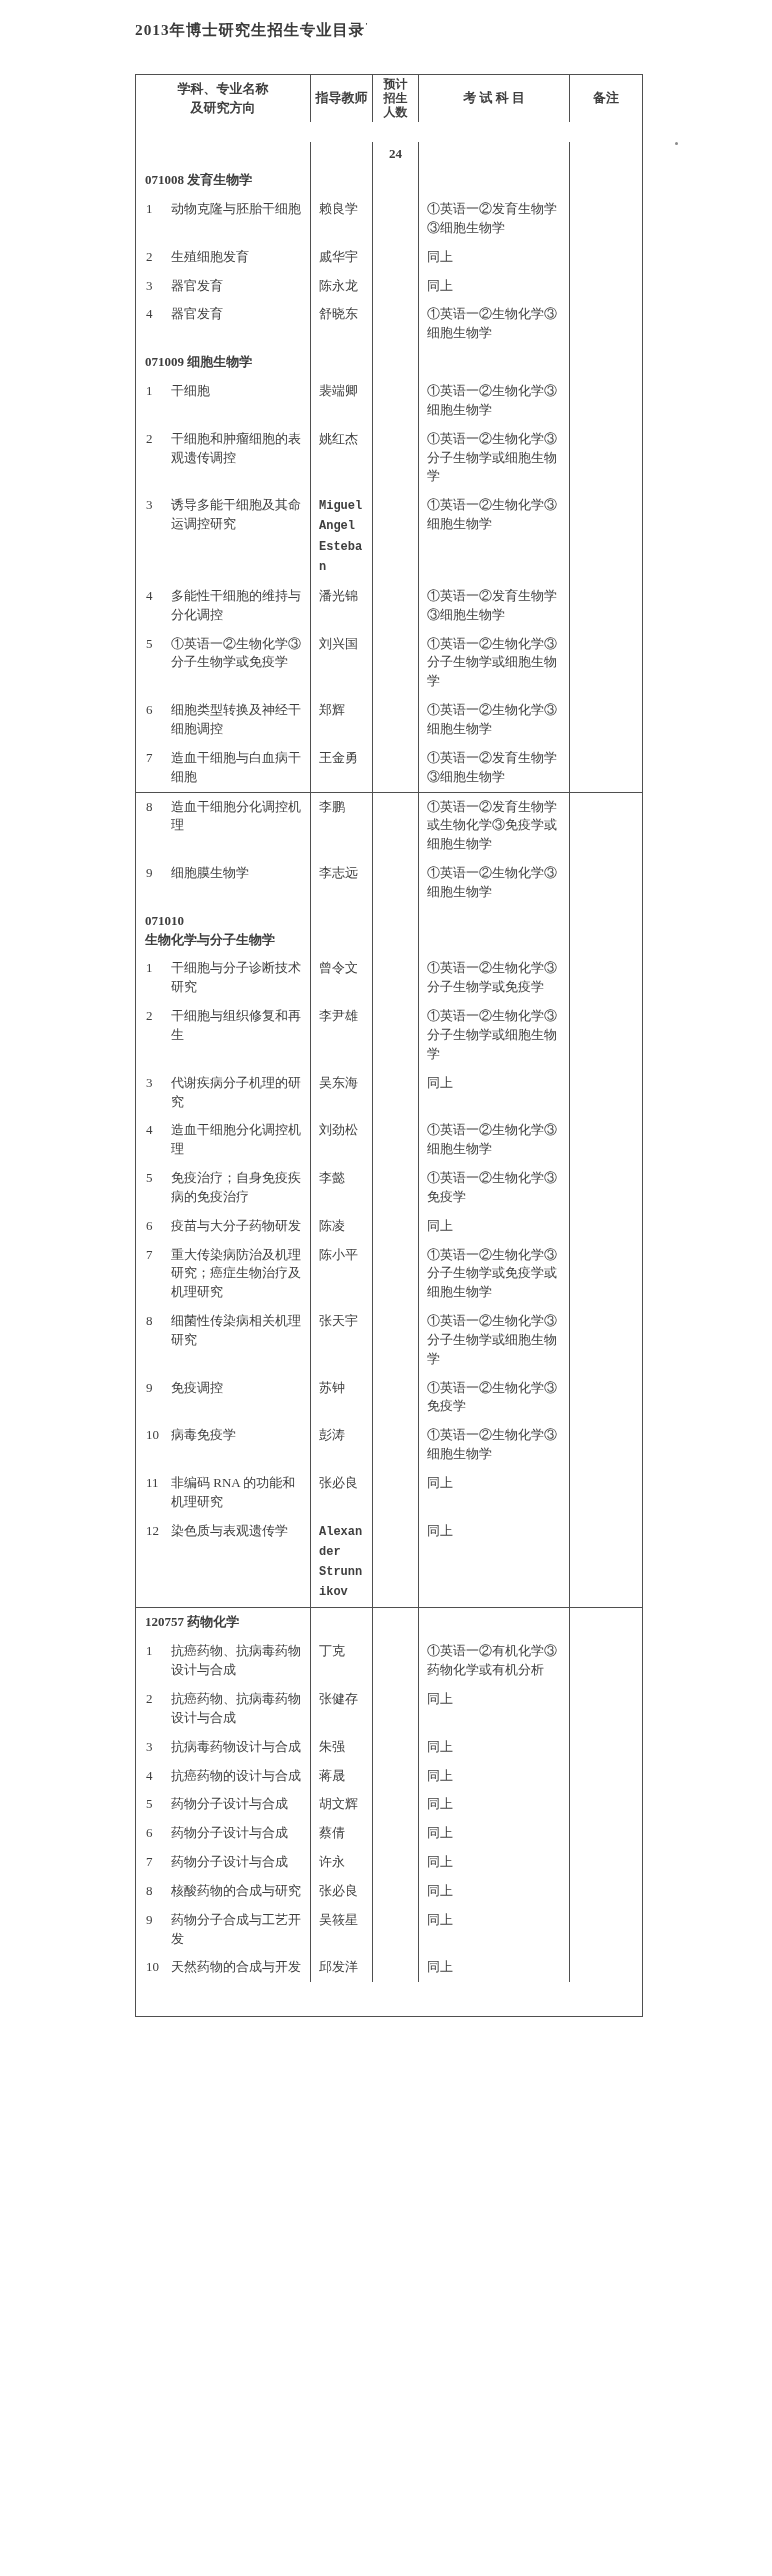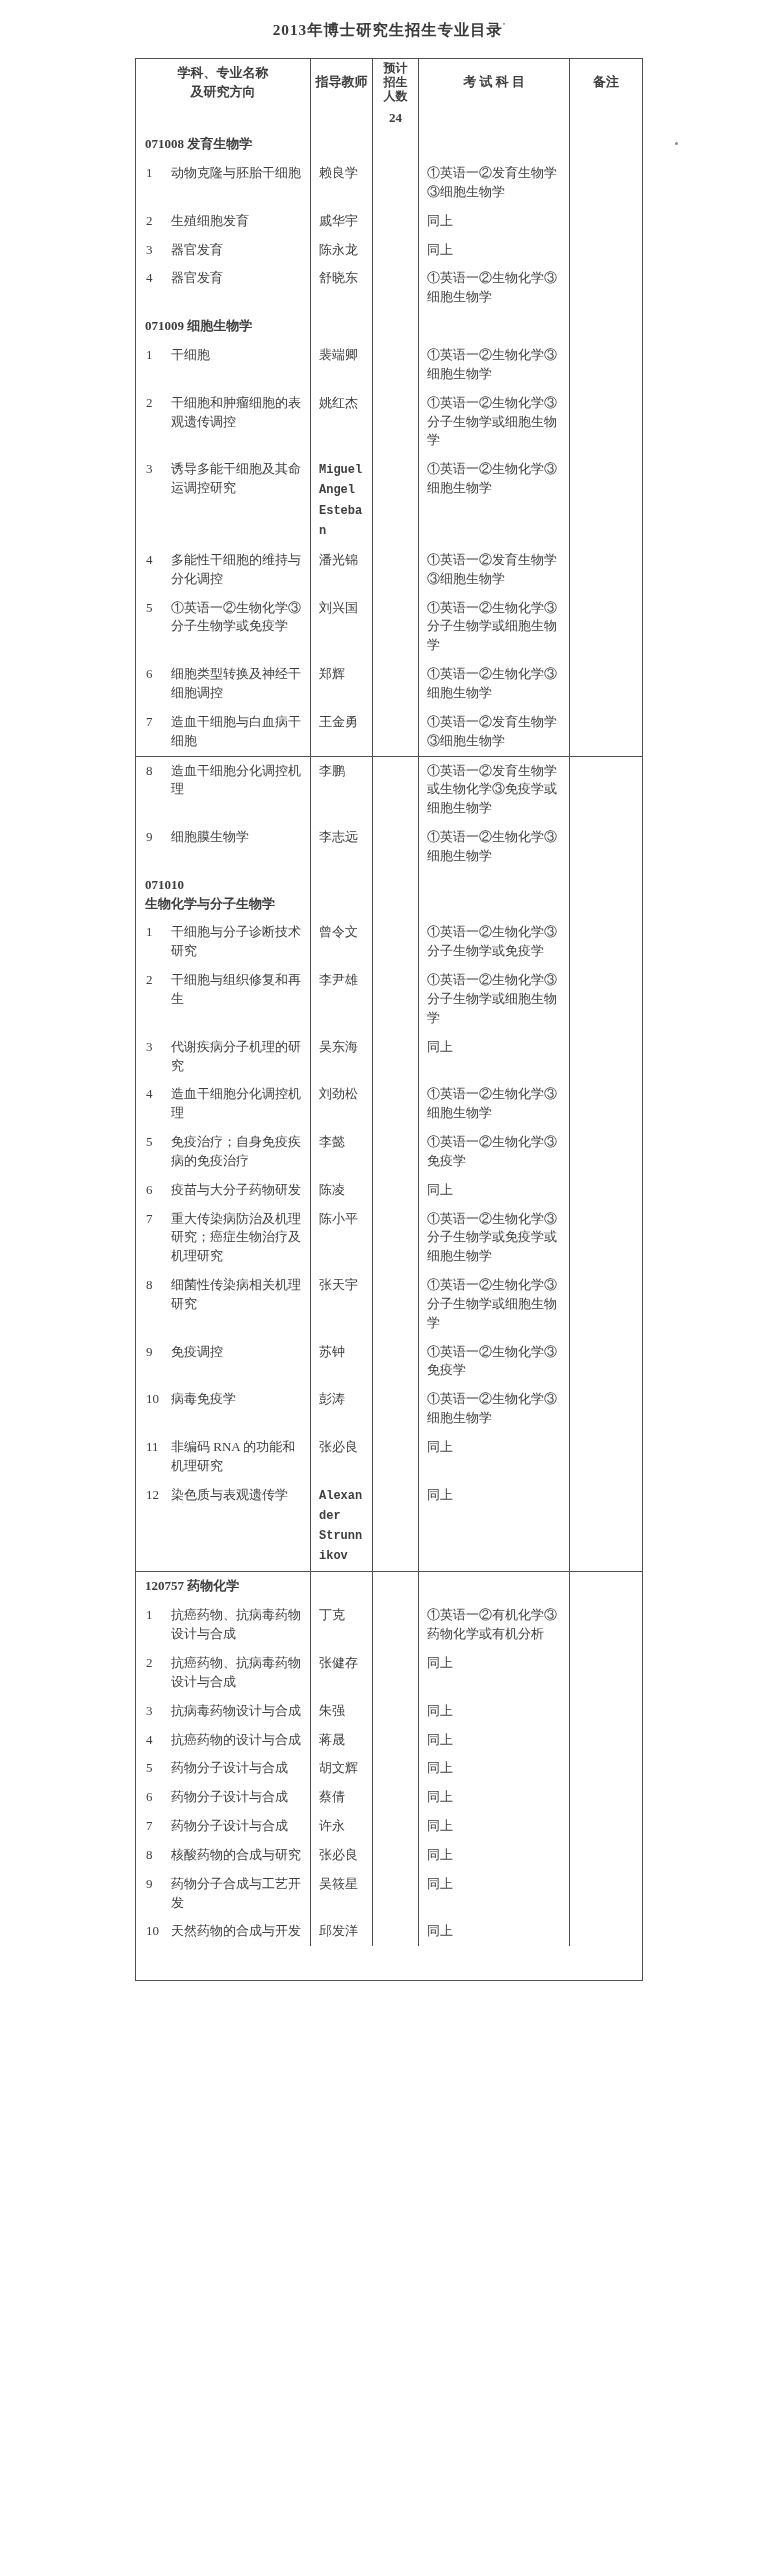--- a/index.html
+++ b/index.html
@@ -6,44 +6,44 @@
   .page{
     position:relative;
     width:773px;height:2576px;
     background:#ffffff;
     font-family:"Liberation Serif","DejaVu Serif",serif;
     color:#3e3e3e;
     overflow:hidden;
   }
   .doc-title{
     position:absolute;left:135px;top:20px;width:508px;
-    text-align:center;font-size:15.3px;font-weight:bold;
+    font-size:15.3px;font-weight:bold;
     letter-spacing:1px;color:#3a3a3a;
   }
   .doc-title sup{font-size:9px;letter-spacing:0;}
   .catalog-table{
-    position:absolute;left:135px;top:58px;width:506px;
+    position:absolute;left:135px;top:74px;width:506px;
     border:1px solid #4f4f4f;
     font-size:13px;line-height:1.45;
   }
   .band{display:block;}
   .band + .band{border-top:1px solid #4f4f4f;}
   .row{display:grid;grid-template-columns:174px 62px 46px 151px auto;}
   .cell{padding:5px 8px 5px;min-width:0;}
   .cell + .cell{border-left:1px solid #4f4f4f;}
   
   .band.head{min-height:44px;}
   .band.head .row{min-height:44px;}
   .band.head .cell{
     display:flex;flex-direction:column;justify-content:center;align-items:center;
     font-weight:bold;text-align:center;padding:3px 2px;
   }
   .band.head .enroll-lines{font-size:12px;line-height:1.15;justify-content:flex-end;}
   
-  .band.b1{min-height:647px;}
+  .band.b1{min-height:647px;margin-top:20px;}
   .band.b2{min-height:775px;}
   .band.b3{min-height:408px;}
   
   .row.count .cell{padding:3px 0 2px;text-align:center;font-weight:bold;}
   .row.section .c1{font-weight:bold;padding-left:9px;}
   .row.entry .c1{display:flex;}
   .num{flex:none;width:25px;padding-left:2px;}
   .dir{flex:1;}
   .c2{word-break:break-word;}
   .c2 .latin{font-family:"Liberation Mono","DejaVu Sans Mono",monospace;font-size:12px;font-weight:bold;line-height:1.6;}

